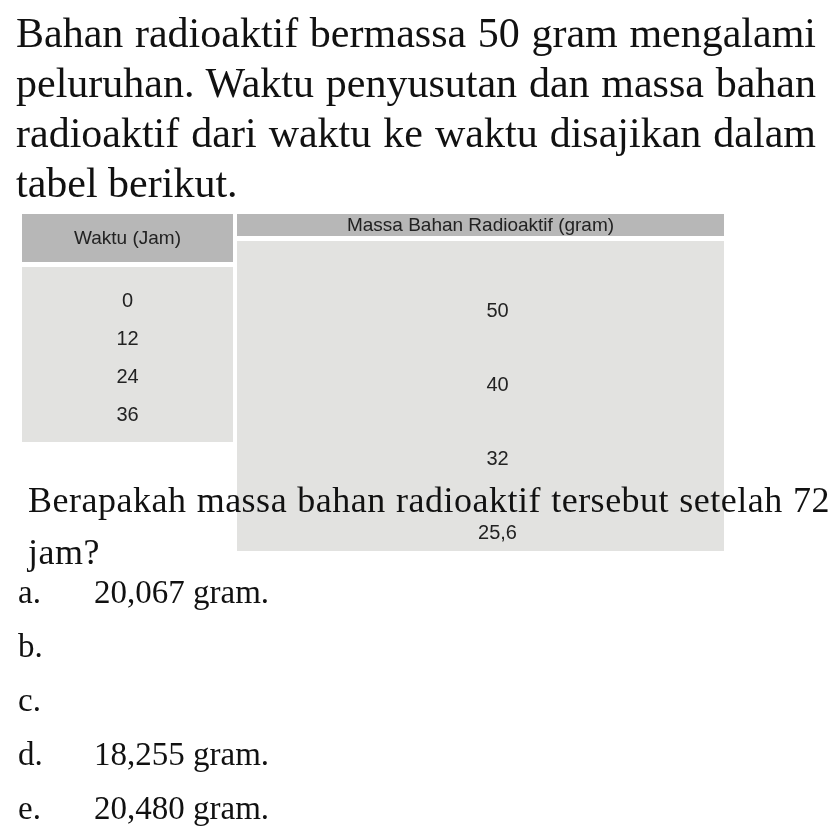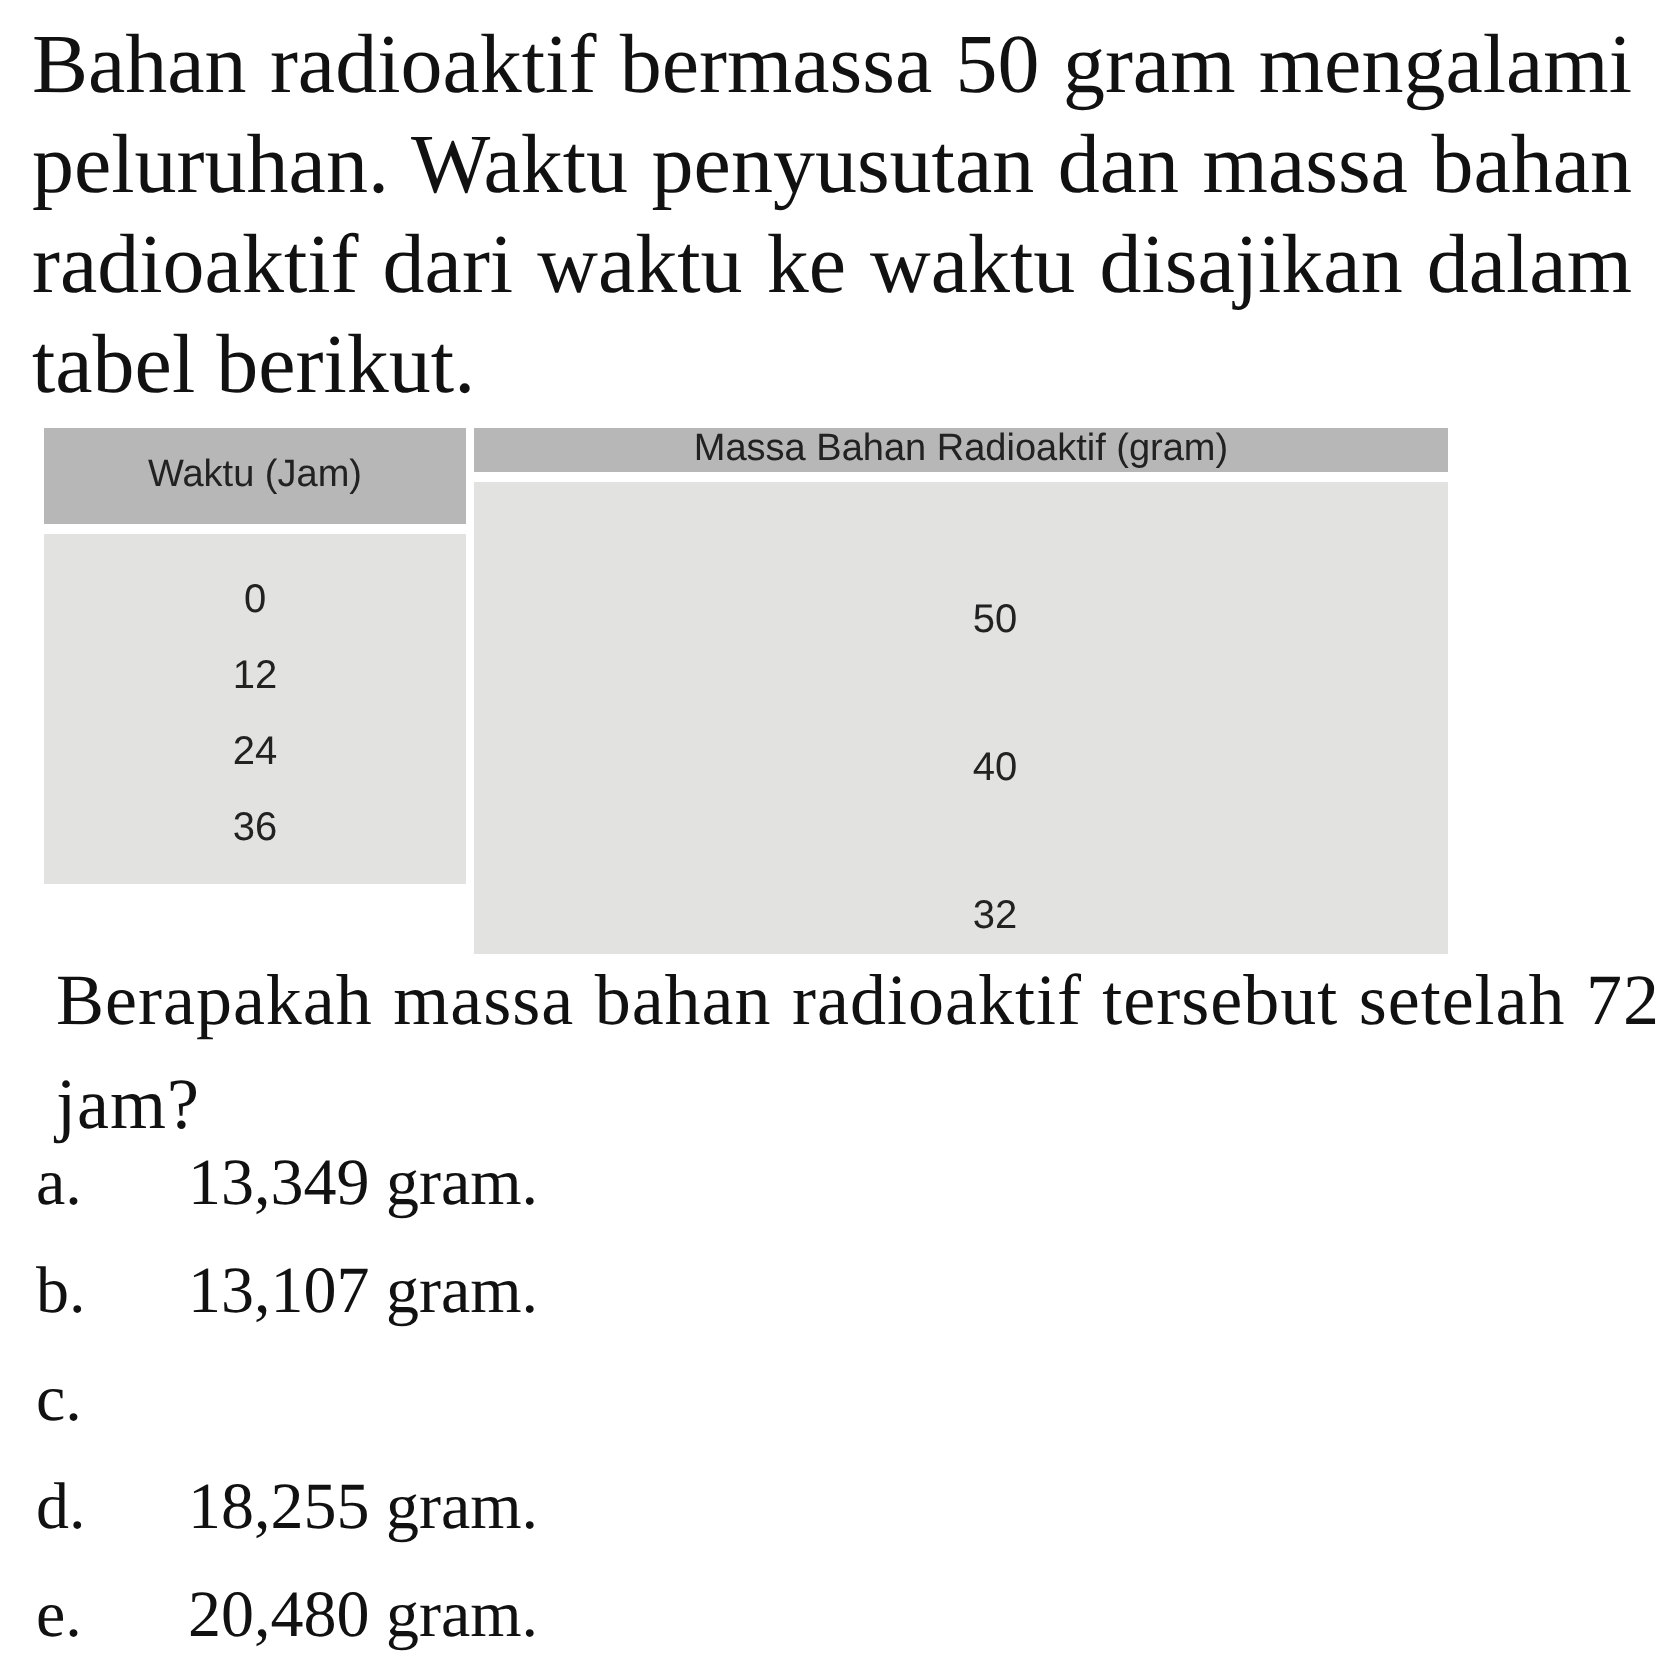--- a/index.html
+++ b/index.html
@@ -66,34 +66,34 @@
       <div class="td">24</div>
       <div class="td">36</div>
     </div>
   </div>
   <div class="col col-2">
     <div class="th">Massa Bahan Radioaktif (gram)</div>
     <div class="tbody">
       <div class="td">50</div>
       <div class="td">40</div>
       <div class="td">32</div>
+      <div class="td">25,6</div>
     </div>
   </div>
 </div>
 
 <p class="question">Berapakah massa bahan radioaktif tersebut setelah 72 jam?</p>
 
 <ul class="options">
   <li class="option">
     <span class="opt-letter">a.</span>
-    <span class="opt-text">13,349 gram.</span>
+    <span class="opt-text">20,067 gram.</span>
   </li>
   <li class="option">
     <span class="opt-letter">b.</span>
-    <span class="opt-text">13,107 gram.</span>
   </li>
   <li class="option">
     <span class="opt-letter">c.</span>
   </li>
   <li class="option">
     <span class="opt-letter">d.</span>
     <span class="opt-text">18,255 gram.</span>
   </li>
   <li class="option">
     <span class="opt-letter">e.</span>

